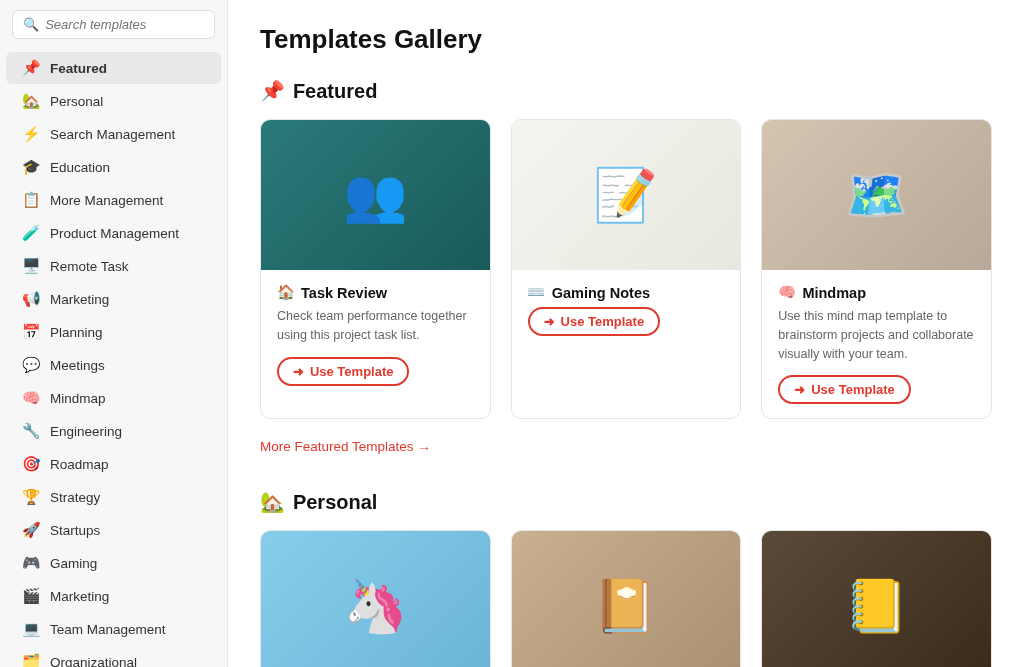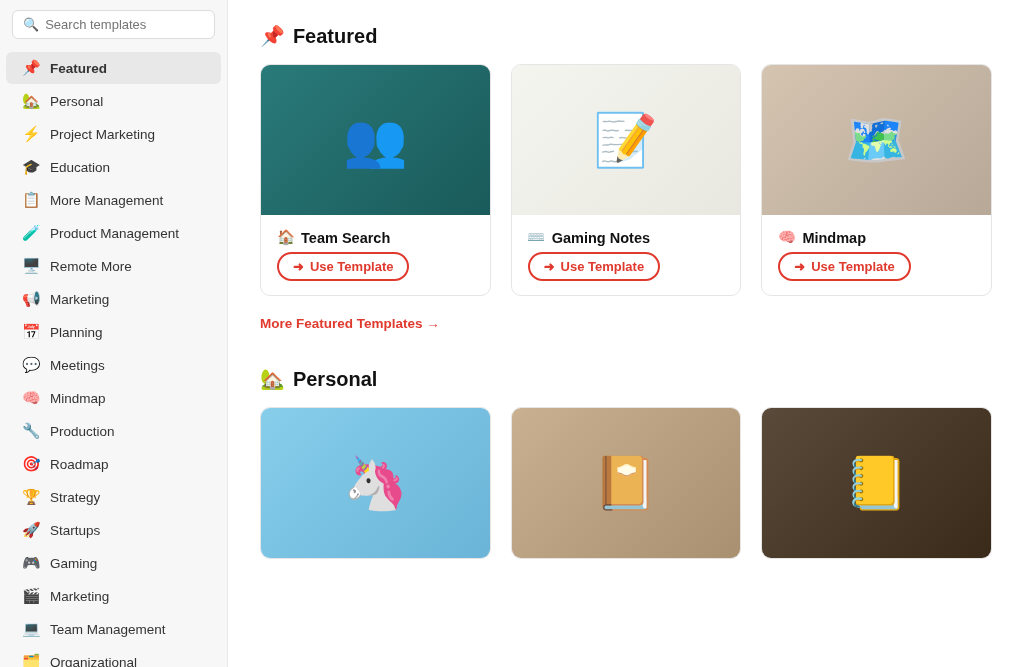--- a/index.html
+++ b/index.html
@@ -26,20 +26,21 @@
       padding: 6px 10px;
       gap: 6px;
     }
     #search-box input {
       border: none;
       outline: none;
       background: transparent;
       font-size: 13px;
       color: #555;
       width: 100%;
+      font-style: italic;
     }
     .search-icon-glyph { color: #999; font-size: 13px; }
 
     .sidebar-nav { list-style: none; padding: 4px 0; }
     .sidebar-nav li {
       display: flex;
       align-items: center;
       gap: 8px;
       padding: 7px 16px;
       font-size: 13.5px;
@@ -123,21 +124,21 @@
       border-radius: 20px;
       padding: 5px 14px;
       cursor: pointer;
       background: transparent;
       text-decoration: none;
     }
 
     .more-link {
       color: #e0392e;
       font-size: 13.5px;
-      font-weight: 700;
+      font-weight: 400;
       cursor: pointer;
       display: inline-flex;
       align-items: center;
       gap: 4px;
       margin-bottom: 28px;
       margin-top: 4px;
     }
 
     
     .img-team-review {
@@ -185,57 +186,57 @@
   <li class="active">
         <span class="nav-icon">📌</span>
         <span>Featured</span>
       </li>
       <li class="">
         <span class="nav-icon">🏡</span>
         <span>Personal</span>
       </li>
       <li class="">
         <span class="nav-icon">⚡</span>
-        <span>Project Marketing</span>
+        <span>Search Management</span>
       </li>
       <li class="">
         <span class="nav-icon">🎓</span>
         <span>Education</span>
       </li>
       <li class="">
         <span class="nav-icon">📋</span>
         <span>More Management</span>
       </li>
       <li class="">
         <span class="nav-icon">🧪</span>
         <span>Product Management</span>
       </li>
       <li class="">
         <span class="nav-icon">🖥️</span>
-        <span>Remote More</span>
+        <span>Remote Task</span>
       </li>
       <li class="">
         <span class="nav-icon">📢</span>
         <span>Marketing</span>
       </li>
       <li class="">
         <span class="nav-icon">📅</span>
         <span>Planning</span>
       </li>
       <li class="">
         <span class="nav-icon">💬</span>
         <span>Meetings</span>
       </li>
       <li class="">
         <span class="nav-icon">🧠</span>
         <span>Mindmap</span>
       </li>
       <li class="">
         <span class="nav-icon">🔧</span>
-        <span>Production</span>
+        <span>Engineering</span>
       </li>
       <li class="">
         <span class="nav-icon">🎯</span>
         <span>Roadmap</span>
       </li>
       <li class="">
         <span class="nav-icon">🏆</span>
         <span>Strategy</span>
       </li>
       <li class="">
@@ -255,36 +256,38 @@
         <span>Team Management</span>
       </li>
       <li class="">
         <span class="nav-icon">🗂️</span>
         <span>Organizational</span>
       </li>
     </ul>
 </div>
 
 <div id="main">
+  <h1 class="page-title">Templates Gallery</h1>
 
   <div class="section">
     <div class="section-title">
       <span id="featured-icon">📌</span>
       <span>Featured</span>
     </div>
     <div class="template-grid" id="featured-grid">
     <div class="template-card">
         <div class="card-image img-team-review">
           <span style="font-size:52px;">👥</span>
         </div>
         <div class="card-body">
           <div class="card-title">
             <span>🏠</span>
-            <span>Team Search</span>
+            <span>Task Review</span>
           </div>
+          <div class="card-desc">Check team performance together using this project task list.</div>
           <button class="use-template-btn">
             <span>➜</span>
             <span>Use Template</span>
           </button>
         </div>
       </div>
         <div class="template-card">
         <div class="card-image img-meeting-notes">
           <span style="font-size:52px;">📝</span>
         </div>
@@ -301,20 +304,21 @@
       </div>
         <div class="template-card">
         <div class="card-image img-mindmap">
           <span style="font-size:52px;">🗺️</span>
         </div>
         <div class="card-body">
           <div class="card-title">
             <span>🧠</span>
             <span>Mindmap</span>
           </div>
+          <div class="card-desc">Use this mind map template to brainstorm projects and collaborate visually with your team.</div>
           <button class="use-template-btn">
             <span>➜</span>
             <span>Use Template</span>
           </button>
         </div>
       </div>
       </div>
     <div class="more-link">More Featured Templates →</div>
   </div>
 

